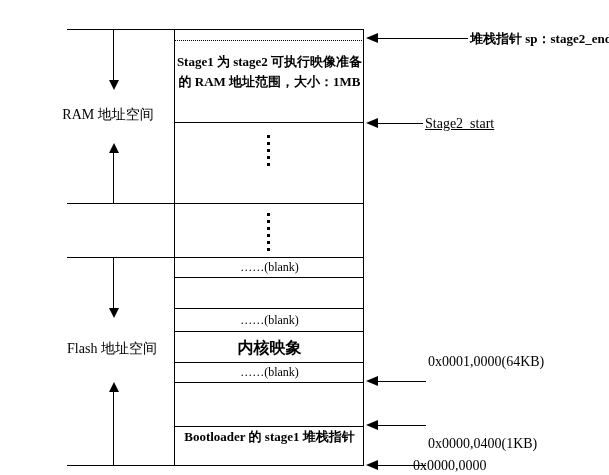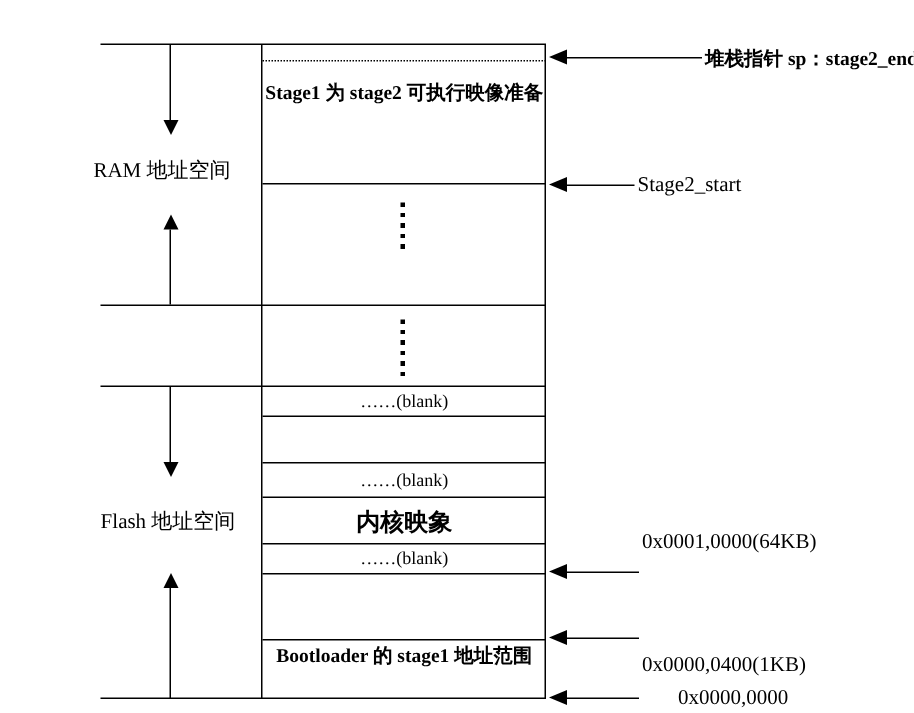--- a/index.html
+++ b/index.html
@@ -67,62 +67,63 @@
   <div class="vline" style="left:113px;top:153px;height:50px;"></div>
 
   <div class="vline" style="left:113px;top:258px;height:50px;"></div>
   <div class="arrow-down" style="left:109px;top:308px;"></div>
   <div class="side-label" style="left:57px;top:341px;">Flash 地址空间</div>
   <div class="arrow-up" style="left:109px;top:382px;"></div>
   <div class="vline" style="left:113px;top:392px;height:74px;"></div>
 
   <div class="row-text row-2line" style="top:52px;">
     <div>Stage1 为 stage2 可执行映像准备</div>
+    <div>的 RAM 地址范围，大小：1MB</div>
   </div>
 
   <div class="vdots" style="left:267px;top:135px;height:34px;"></div>
   <div class="vdots" style="left:267px;top:213px;height:39px;"></div>
 
   <div class="row-text blank-row" style="top:260px;">……(blank)</div>
 
 
   <div class="row-text blank-row" style="top:313px;">……(blank)</div>
 
   <div class="row-text bold-row" style="top:338px;font-size:16px;">内核映象</div>
 
   <div class="row-text blank-row" style="top:365px;">……(blank)</div>
 
 
   <div class="row-text row-2line" style="top:427px;line-height:19px;">
-    <div>Bootloader 的 stage1 地址范围</div>
+    <div>Bootloader 的 stage1 堆栈指针</div>
   </div>
 
   <div>
     <div class="arrow-left" style="left:366px;top:33px;"></div>
     <div class="hline" style="left:376px;top:38px;width:92px;"></div>
     <div class="lbl lbl-bold" style="left:470px;top:31px;font-size:13px;">堆栈指针 sp：stage2_end - 4</div>
   </div>
 
   <div>
     <div class="arrow-left" style="left:366px;top:118px;"></div>
     <div class="hline" style="left:376px;top:123px;width:47px;"></div>
-    <div class="lbl" style="left:425px;top:116px;">Stage2_start</div>
+    <div class="lbl" style="left:425px;top:116px;text-decoration:underline;">Stage2_start</div>
   </div>
 
   <div>
     <div class="arrow-left" style="left:366px;top:376px;"></div>
     <div class="hline" style="left:376px;top:381px;width:50px;"></div>
     <div class="lbl" style="left:428px;top:354px;">0x0001,0000(64KB)</div>
   </div>
 
   <div>
     <div class="arrow-left" style="left:366px;top:420px;"></div>
     <div class="hline" style="left:376px;top:425px;width:50px;"></div>
     <div class="lbl" style="left:428px;top:418px;margin-top:18px;">0x0000,0400(1KB)</div>
   </div>
 
   <div>
     <div class="arrow-left" style="left:366px;top:460px;"></div>
     <div class="hline" style="left:376px;top:465px;width:50px;"></div>
-    <div class="lbl" style="left:452px;top:458px;">0x0000,0000</div>
+    <div class="lbl" style="left:413px;top:458px;">0x0000,0000</div>
   </div>
 
 </div>
 
 </body></html>

